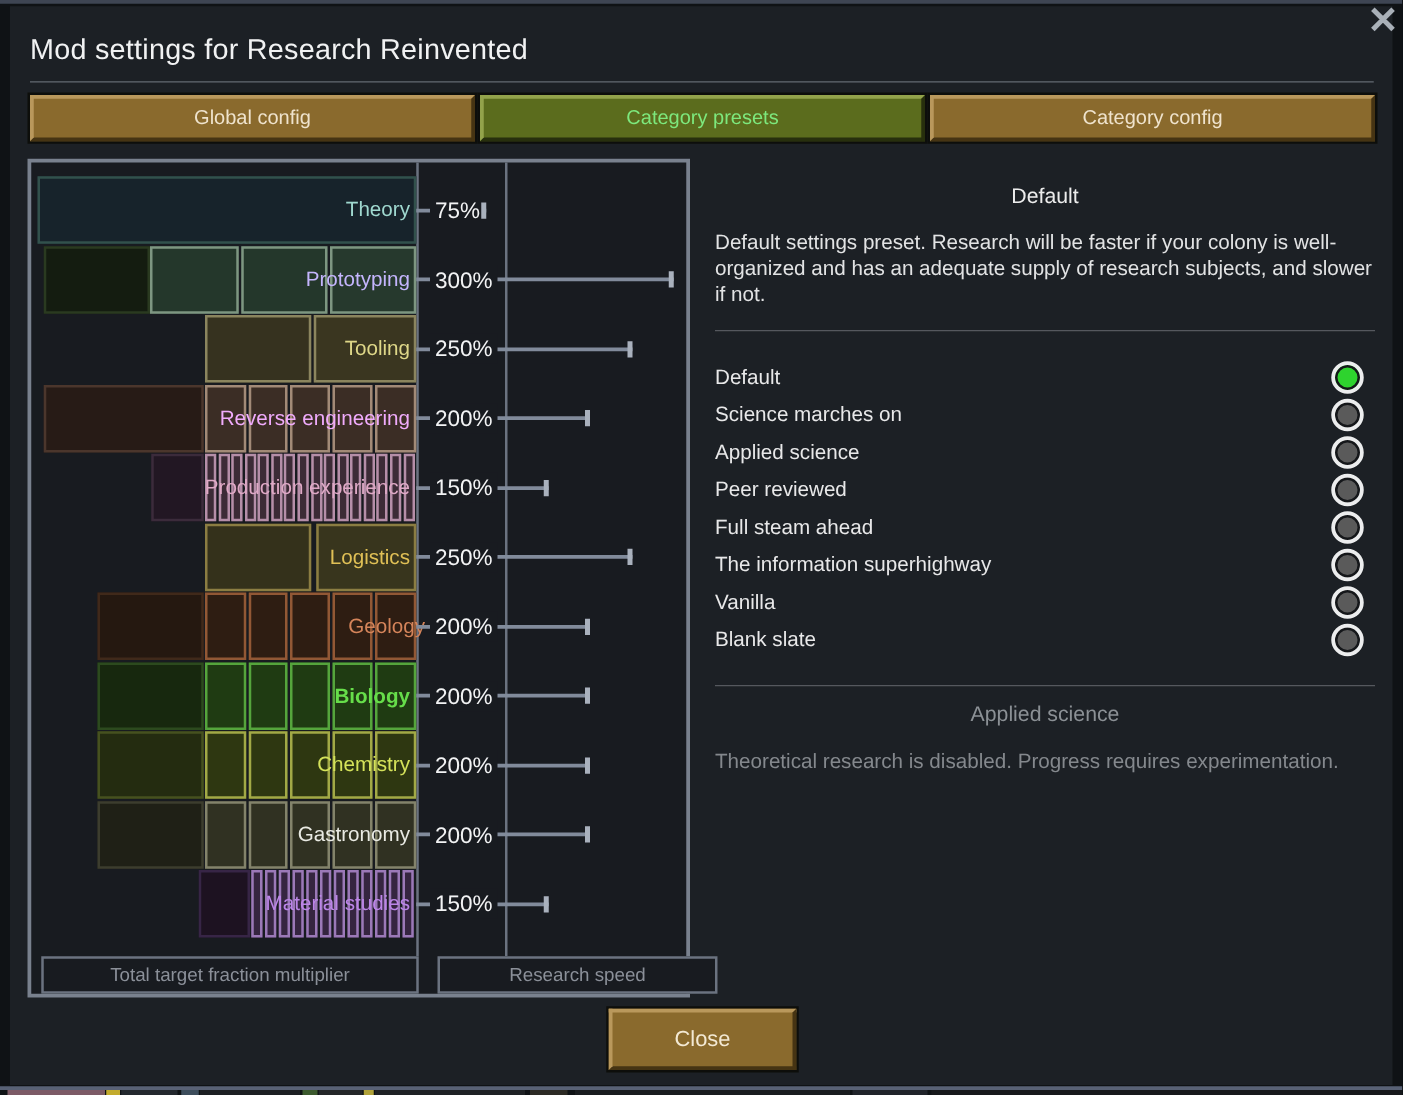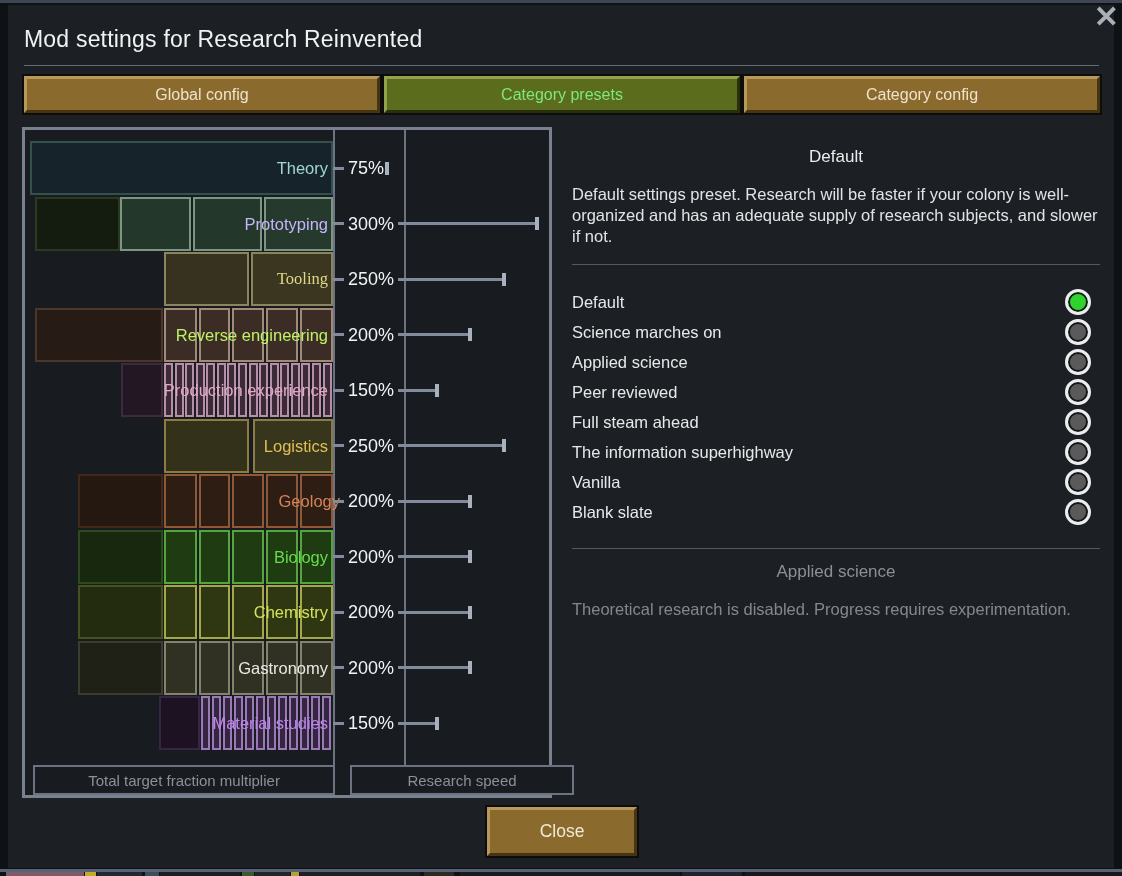--- a/index.html
+++ b/index.html
@@ -80,31 +80,31 @@
         <div class="seg" style="left: 10px; top: 66.5px; width: 85px; background: rgb(20, 28, 16); border: 2px solid rgb(42, 58, 32);"></div>
         <div class="seg" style="left: 95px; top: 66.5px; width: 71px; background: rgb(36, 55, 43); border: 2px solid rgb(125, 150, 129);"></div>
         <div class="seg" style="left: 168px; top: 66.5px; width: 69px; background: rgb(36, 55, 43); border: 2px solid rgb(125, 150, 129);"></div>
         <div class="seg" style="left: 239px; top: 66.5px; width: 69px; background: rgb(38, 57, 45); border: 2px solid rgb(125, 150, 129);"></div>
         <div class="row-label" style="left: 0px; top: 66.5px; line-height: 54px; color: #c4b5fd;">Prototyping</div>
         <div class="slider-track" style="left: 308px; top: 92px; width: 206.1px;"></div>
         <div class="pct-label" style="left: 319px; top: 81.5px;">300%</div>
         <div class="slider-handle" style="left: 510.1px; top: 87px;"></div>
         <div class="seg" style="left: 139px; top: 122px; width: 85px; background: rgb(54, 50, 31); border: 2px solid rgb(139, 133, 94);"></div>
         <div class="seg" style="left: 226px; top: 122px; width: 82px; background: rgb(58, 54, 32); border: 2px solid rgb(139, 133, 94);"></div>
-        <div class="row-label" style="left: 0px; top: 122px; line-height: 54px; color: rgb(222, 215, 136); font-family: Liberation Serif, serif;">Tooling</div>
+        <div class="row-label" style="left: 0px; top: 122px; line-height: 54px; color: rgb(222, 215, 136);">Tooling</div>
         <div class="slider-track" style="left: 308px; top: 147.5px; width: 172.75px;"></div>
         <div class="pct-label" style="left: 319px; top: 137px;">250%</div>
         <div class="slider-handle" style="left: 476.75px; top: 142.5px;"></div>
         <div class="seg" style="left: 10px; top: 177.5px; width: 128px; background: rgb(39, 27, 22); border: 2px solid rgb(75, 54, 44);"></div>
         <div class="seg" style="left: 139px; top: 177.5px; width: 33px; background: rgb(59, 45, 37); border: 2px solid rgb(162, 138, 119);"></div>
         <div class="seg" style="left: 174px; top: 177.5px; width: 31px; background: rgb(59, 45, 37); border: 2px solid rgb(162, 138, 119);"></div>
         <div class="seg" style="left: 207px; top: 177.5px; width: 32px; background: rgb(59, 45, 37); border: 2px solid rgb(162, 138, 119);"></div>
         <div class="seg" style="left: 241px; top: 177.5px; width: 32px; background: rgb(59, 45, 37); border: 2px solid rgb(162, 138, 119);"></div>
         <div class="seg" style="left: 275px; top: 177.5px; width: 33px; background: rgb(59, 45, 37); border: 2px solid rgb(162, 138, 119);"></div>
-        <div class="row-label" style="left: 0px; top: 177.5px; line-height: 54px; color: #bef264;">Reverse engineering</div>
+        <div class="row-label" style="left: 0px; top: 177.5px; line-height: 54px; color: #f0abfc;">Reverse engineering</div>
         <div class="slider-track" style="left: 308px; top: 203px; width: 139.4px;"></div>
         <div class="pct-label" style="left: 319px; top: 192.5px;">200%</div>
         <div class="slider-handle" style="left: 443.4px; top: 198px;"></div>
         <div class="seg" style="left: 96px; top: 233px; width: 42px; background: rgb(34, 23, 35); border: 2px solid rgb(59, 43, 59);"></div>
         <div class="seg" style="left: 139px; top: 233px; width: 9px; background: rgb(60, 43, 54); border: 2px solid rgb(181, 142, 168);"></div>
         <div class="seg" style="left: 150px; top: 233px; width: 9px; background: rgb(60, 43, 54); border: 2px solid rgb(181, 142, 168);"></div>
         <div class="seg" style="left: 160px; top: 233px; width: 9px; background: rgb(60, 43, 54); border: 2px solid rgb(181, 142, 168);"></div>
         <div class="seg" style="left: 171px; top: 233px; width: 9px; background: rgb(60, 43, 54); border: 2px solid rgb(181, 142, 168);"></div>
         <div class="seg" style="left: 181px; top: 233px; width: 9px; background: rgb(60, 43, 54); border: 2px solid rgb(181, 142, 168);"></div>
         <div class="seg" style="left: 192px; top: 233px; width: 9px; background: rgb(60, 43, 54); border: 2px solid rgb(181, 142, 168);"></div>
@@ -137,21 +137,21 @@
         <div class="row-label" style="left: 0px; top: 344px; line-height: 54px; color: rgb(212, 132, 90); padding-left: 12px;">Geology</div>
         <div class="slider-track" style="left: 308px; top: 369.5px; width: 139.4px;"></div>
         <div class="pct-label" style="left: 319px; top: 359px;">200%</div>
         <div class="slider-handle" style="left: 443.4px; top: 364.5px;"></div>
         <div class="seg" style="left: 53px; top: 399.5px; width: 85px; background: rgb(23, 40, 14); border: 2px solid rgb(44, 74, 30);"></div>
         <div class="seg" style="left: 139px; top: 399.5px; width: 33px; background: rgb(31, 59, 18); border: 2px solid rgb(85, 165, 60);"></div>
         <div class="seg" style="left: 174px; top: 399.5px; width: 31px; background: rgb(31, 59, 18); border: 2px solid rgb(85, 165, 60);"></div>
         <div class="seg" style="left: 207px; top: 399.5px; width: 32px; background: rgb(31, 59, 18); border: 2px solid rgb(85, 165, 60);"></div>
         <div class="seg" style="left: 241px; top: 399.5px; width: 32px; background: rgb(31, 59, 18); border: 2px solid rgb(85, 165, 60);"></div>
         <div class="seg" style="left: 275px; top: 399.5px; width: 33px; background: rgb(31, 59, 18); border: 2px solid rgb(85, 165, 60);"></div>
-        <div class="row-label" style="left: 0px; top: 399.5px; line-height: 54px; color: rgb(102, 221, 74);">Biology</div>
+        <div class="row-label" style="left: 0px; top: 399.5px; line-height: 54px; color: rgb(102, 221, 74); font-weight: bold;">Biology</div>
         <div class="slider-track" style="left: 308px; top: 425px; width: 139.4px;"></div>
         <div class="pct-label" style="left: 319px; top: 414.5px;">200%</div>
         <div class="slider-handle" style="left: 443.4px; top: 420px;"></div>
         <div class="seg" style="left: 53px; top: 455px; width: 85px; background: rgb(36, 44, 16); border: 2px solid rgb(70, 81, 31);"></div>
         <div class="seg" style="left: 139px; top: 455px; width: 33px; background: rgb(46, 55, 17); border: 2px solid rgb(162, 169, 70);"></div>
         <div class="seg" style="left: 174px; top: 455px; width: 31px; background: rgb(46, 55, 17); border: 2px solid rgb(162, 169, 70);"></div>
         <div class="seg" style="left: 207px; top: 455px; width: 32px; background: rgb(46, 55, 17); border: 2px solid rgb(162, 169, 70);"></div>
         <div class="seg" style="left: 241px; top: 455px; width: 32px; background: rgb(46, 55, 17); border: 2px solid rgb(162, 169, 70);"></div>
         <div class="seg" style="left: 275px; top: 455px; width: 33px; background: rgb(46, 55, 17); border: 2px solid rgb(162, 169, 70);"></div>
         <div class="row-label" style="left: 0px; top: 455px; line-height: 54px; color: rgb(212, 226, 90);">Chemistry</div>

